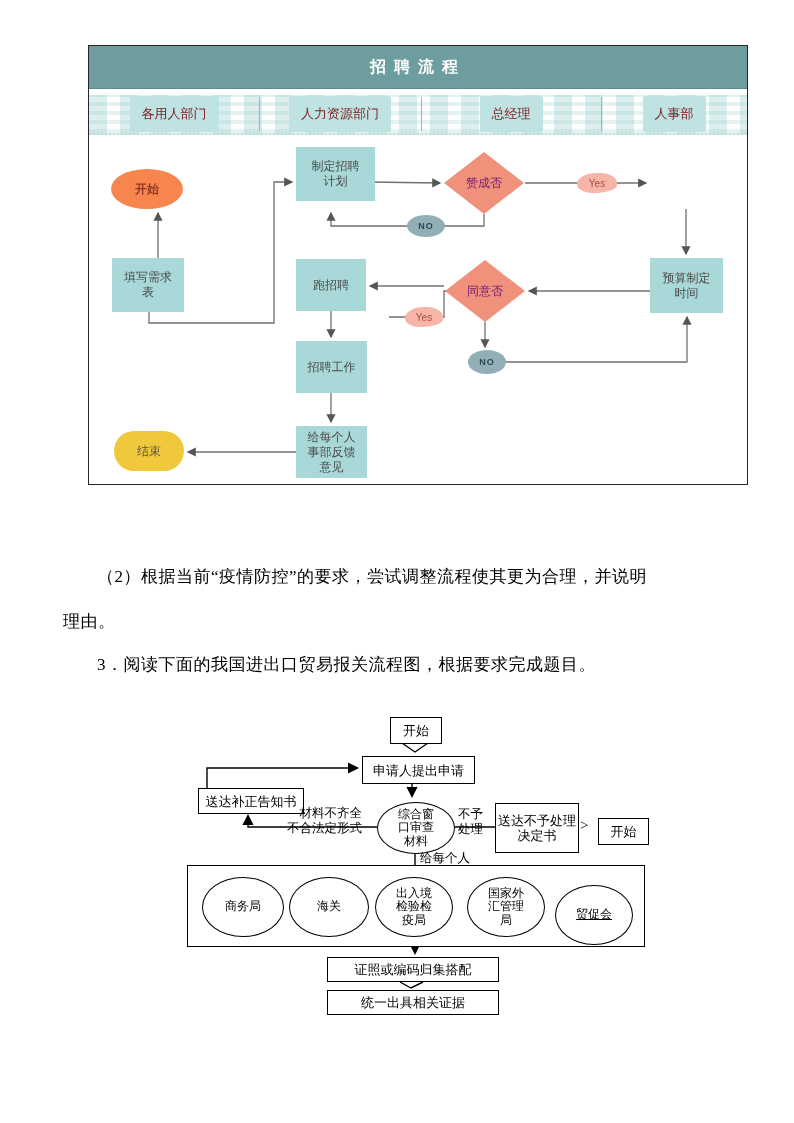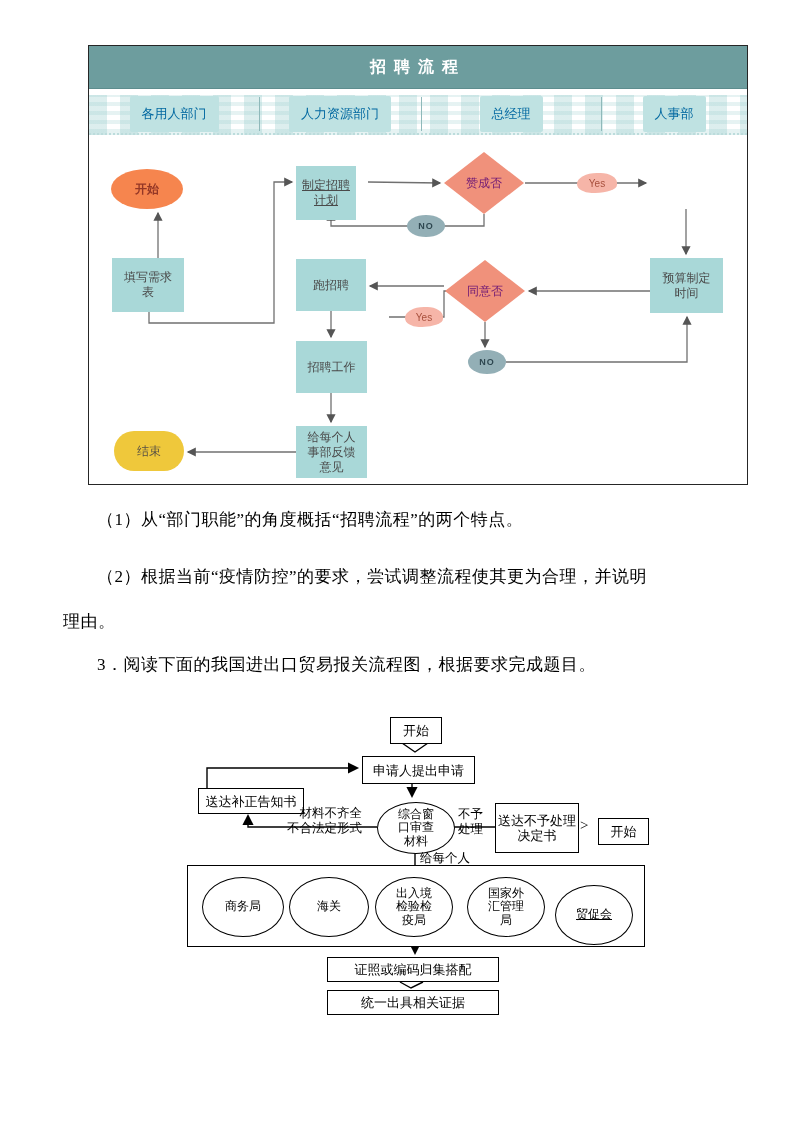--- a/index.html
+++ b/index.html
@@ -11,21 +11,21 @@
              border:1px solid #262626;background:#fff;}
   #rec-banner{position:absolute;left:0;top:0;right:0;height:42px;background:var(--banner);
               border-bottom:1px solid #5d8d8e;color:#fff;font-size:16px;font-weight:bold;
               letter-spacing:8px;text-align:center;line-height:42px;}
   #rec-laneband{position:absolute;left:0;top:49px;right:0;height:38px;
        background:
         repeating-linear-gradient(90deg, rgba(141,199,199,.30) 0 18px, rgba(255,255,255,0) 18px 31px),
         repeating-linear-gradient(0deg, rgba(141,199,199,.22) 0 4px, rgba(255,255,255,0) 4px 9px);
        border-bottom:2px dotted #bcdcdc;}
   .lane-cell{position:absolute;top:0;height:100%;display:flex;align-items:center;justify-content:center;}
-  .lane-chip{background:var(--lane-chip);color:#0369a1;font-size:13px;padding:9px 12px;border-radius:2px;}
+  .lane-chip{background:var(--lane-chip);color:#7f1d1d;font-size:13px;padding:9px 12px;border-radius:2px;}
   .lane-div{position:absolute;top:2px;bottom:2px;width:1px;background:#8fb9ba;}
 
   .node{position:absolute;display:flex;align-items:center;justify-content:center;text-align:center;
         font-size:12px;line-height:15px;color:#4a4a4a;white-space:pre-line;}
   .proc{background:var(--process);}
   .ellip{border-radius:50%;}
   .stadium{border-radius:20px;background:var(--end);color:#5a5244;}
   .startnode{background:var(--start);color:#943726;font-weight:bold;}
   .diamond{background:var(--diamond);clip-path:polygon(50% 0,100% 50%,50% 100%,0 50%);
            color:#701a75;}
@@ -96,39 +96,38 @@
         <polyline points="417,316 598,316 598,271" marker-end="url(#ah)"></polyline>
         <polyline points="242,265 242,291" marker-end="url(#ah)"></polyline>
         <polyline points="242,347 242,376" marker-end="url(#ah)"></polyline>
         <polyline points="207,406 99,406" marker-end="url(#ah)"></polyline>
       </g>
     </svg>
 
     <div class="node ellip startnode" style="left:22px;top:123px;width:72px;height:40px;">开始</div>
     <div class="node proc" style="left:23px;top:212px;width:72px;height:54px;">填写需求
 表</div>
-    <div class="node proc" style="left:207px;top:120px;width:60px;height:54px;text-decoration:underline;">制定招聘
+    <div class="node proc" style="left:207px;top:101px;width:79px;height:54px;">制定招聘
 计划</div>
     <div class="node diamond" style="left:355px;top:106px;width:80px;height:62px;">赞成否</div>
     <div class="node proc" style="left:561px;top:212px;width:73px;height:55px;">预算制定
 时间</div>
     <div class="node diamond" style="left:356px;top:214px;width:80px;height:62px;">同意否</div>
     <div class="node proc" style="left:207px;top:213px;width:70px;height:52px;">跑招聘</div>
     <div class="node proc" style="left:207px;top:295px;width:71px;height:52px;">招聘工作</div>
     <div class="node proc" style="left:207px;top:380px;width:71px;height:52px;">给每个人
 事部反馈
 意见</div>
     <div class="node stadium" style="left:25px;top:385px;width:70px;height:40px;">结束</div>
     <div class="node ellip noell" style="left:318px;top:169px;width:38px;height:22px;">NO</div>
     <div class="node ellip noell" style="left:379px;top:304px;width:38px;height:24px;">NO</div>
     <div class="node cloud" style="left:488px;top:127px;width:40px;height:20px;">Yes</div>
     <div class="node cloud" style="left:316px;top:261px;width:38px;height:20px;">Yes</div>
   </div>
 
-  <div class="qline indent" style="top:508px;">（1）从“部门职能”的角度概括“招聘流程”的两个特点。</div>
   <div class="qline indent" style="top:565px;">（2）根据当前“疫情防控”的要求，尝试调整流程使其更为合理，并说明</div>
   <div class="qline" style="top:610px;">理由。</div>
   <div class="qline indent" style="top:653px;">3．阅读下面的我国进出口贸易报关流程图，根据要求完成题目。</div>
 
   <div id="cus-chart">
 
     <svg class="lay" width="480" height="315" viewBox="0 0 480 315">
       <defs>
         <marker id="bh" markerWidth="9" markerHeight="9" refX="6.5" refY="4" orient="auto">
           <path d="M0,0 L8,4 L0,8 z" fill="#000"></path>

